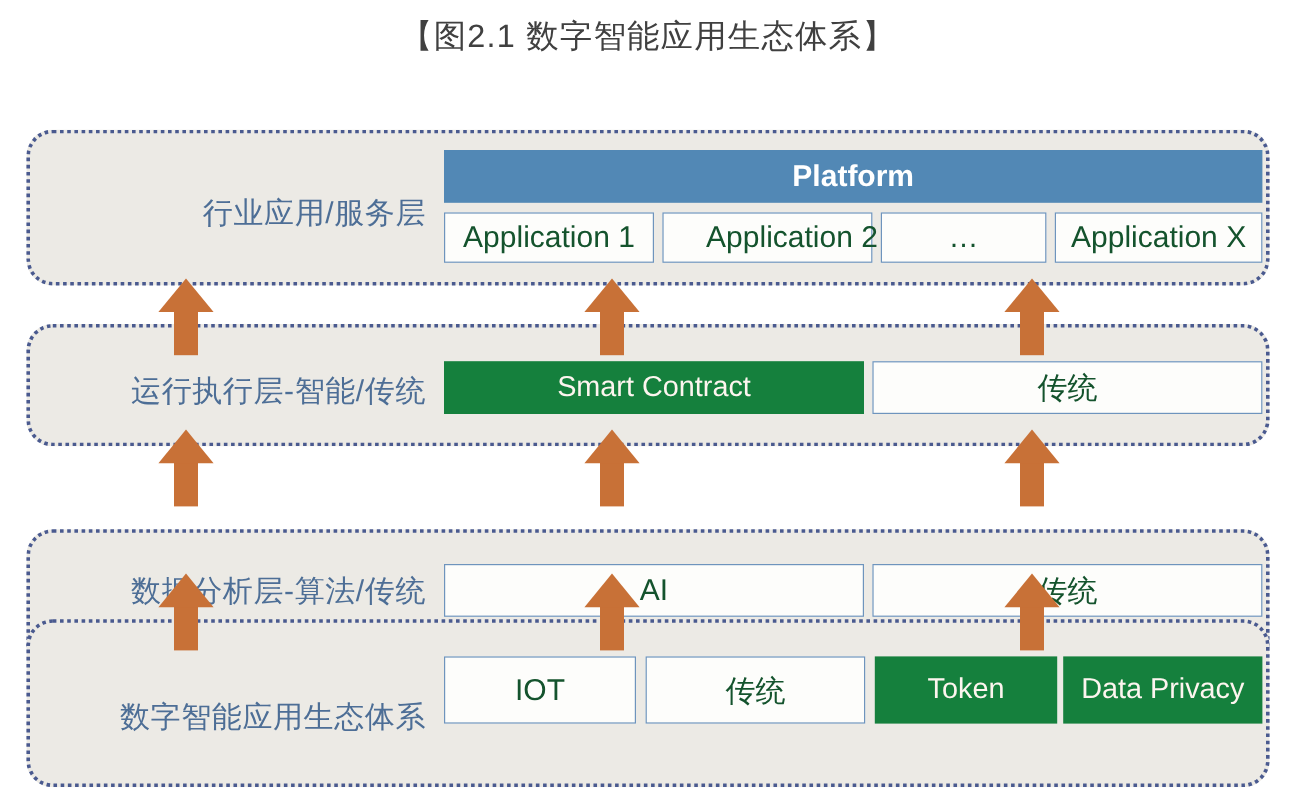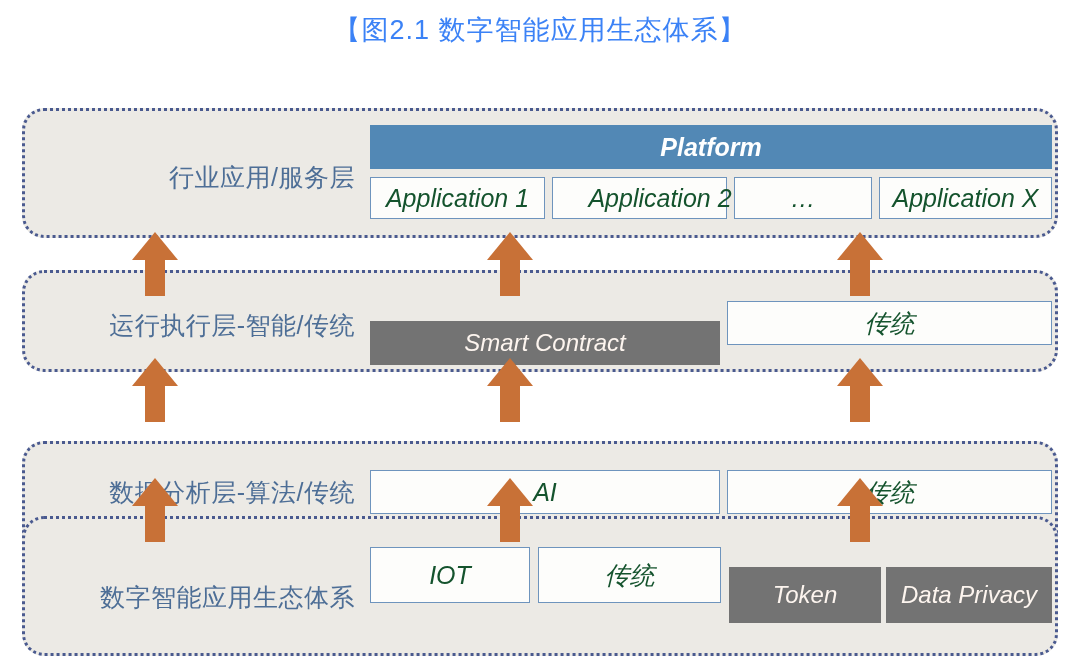--- a/index.html
+++ b/index.html
@@ -16,21 +16,21 @@
   }
 
   
   #diagram-title {
     position: absolute;
     top: 12px;
     left: 0;
     width: 1080px;
     text-align: center;
     font-size: 27px;
-    color: #3b82f6;
+    color: #404040;
     letter-spacing: 1px;
     white-space: nowrap;
   }
 
   
   .layer {
     position: absolute;
     left: 22px;
     width: 1036px;
     box-sizing: border-box;
@@ -59,33 +59,31 @@
   #layer-data        .layer-label { top: 62px; }
 
   
   .box {
     position: absolute;
     box-sizing: border-box;
     display: flex;
     align-items: center;
     justify-content: center;
     white-space: nowrap;
-    font-style: italic;
   }
   .box-blue-fill {
     background: #5288b5;
     color: #ffffff;
     font-weight: bold;
     font-size: 25px;
   }
   .box-orange-fill {
-    background: #737373;
+    background: #15803d;
     color: #fdf5ef;
     font-size: 24px;
-    margin-top: 20px;
   }
   .box-outline {
     background: #fdfdfb;
     border: 1.6px solid #6e94bd;
     color: #14532d;
     font-size: 25px;
   }
 
   
   #platform-bar {

